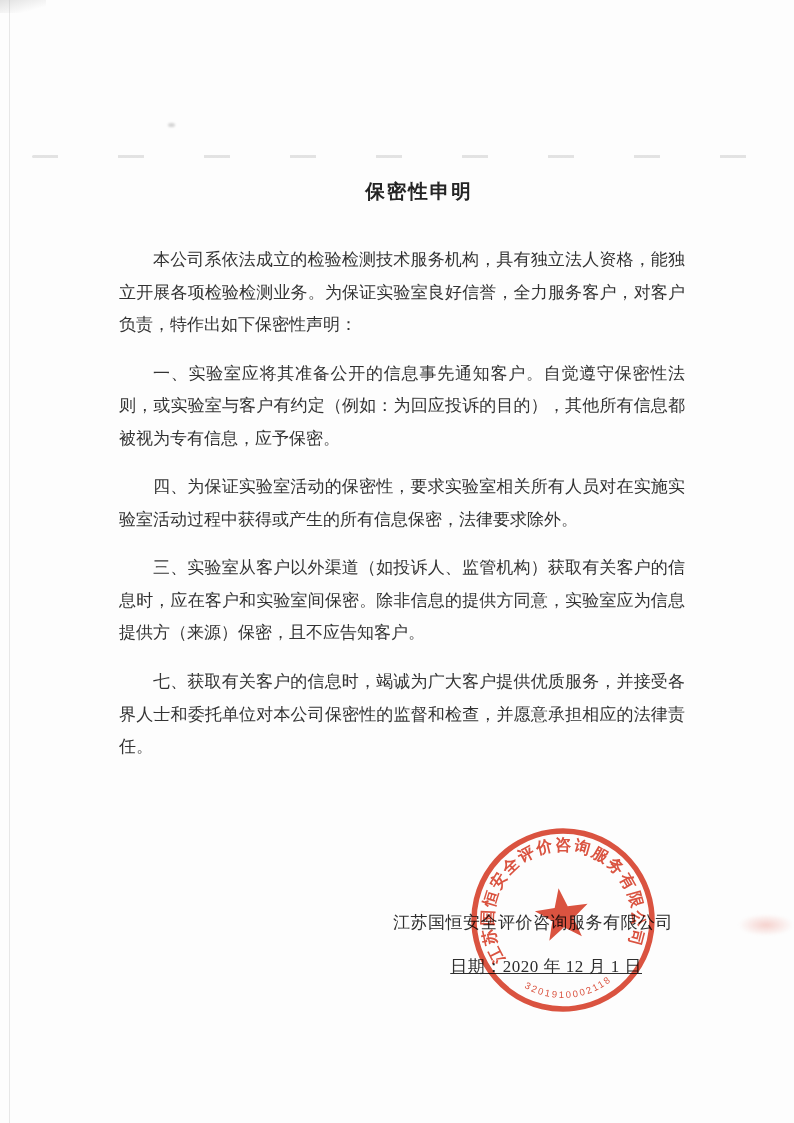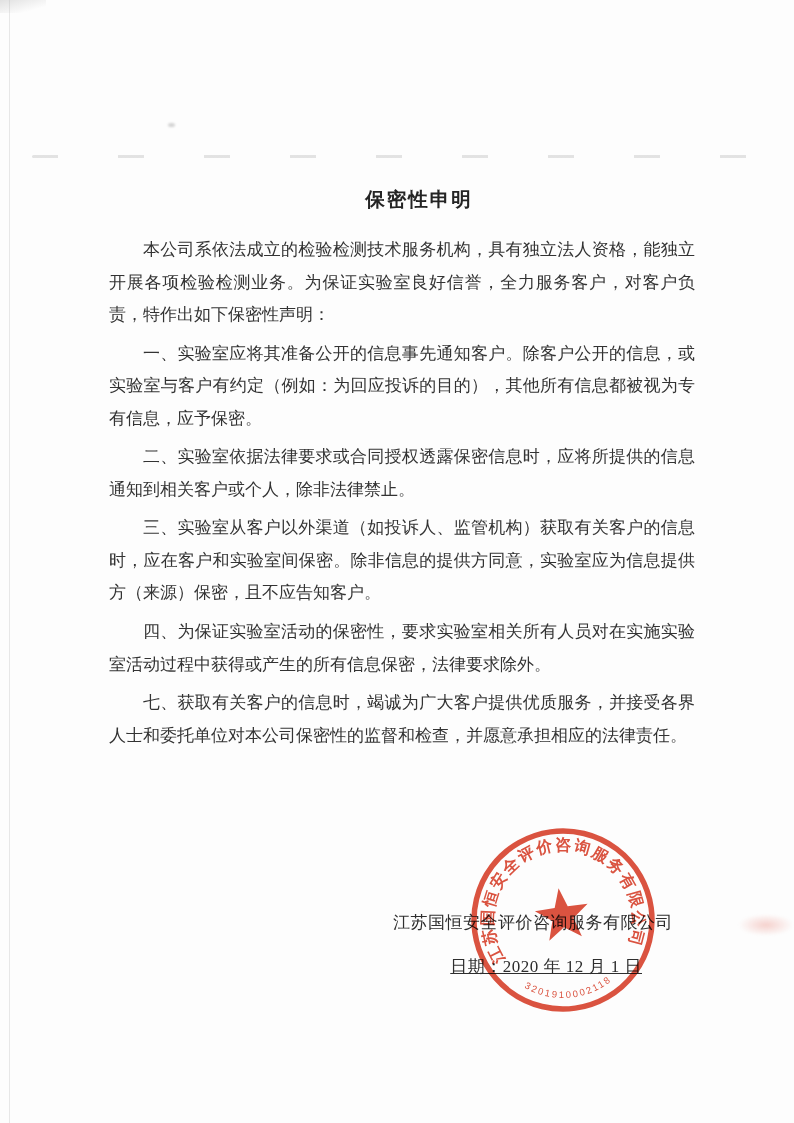--- a/index.html
+++ b/index.html
@@ -49,39 +49,39 @@
     position: absolute;
     left: 168px; top: 123px;
     width: 7px; height: 4px;
     background: rgba(170,170,170,.5);
     border-radius: 50%;
     filter: blur(1px);
   }
   
   .doc-title {
     position: absolute;
-    left: 103px; top: 186px;
+    left: 103px; top: 178px;
     width: 632px;
     text-align: center;
     font-size: 19.5px;
     font-weight: bold;
     letter-spacing: 2px;
     color: #242424;
   }
   .doc-body {
     position: absolute;
     left: 103px; top: 228px;
     width: 598px;
     font-size: 17px;
     line-height: 32.55px;
     text-align: justify;
     color: #333333;
   }
   .doc-body p {
-    margin: 6px;
+    margin: 16px;
     text-indent: 2em;
   }
   .sig-company {
     position: absolute;
     right: 121px; top: 911px;
     font-size: 17px;
     letter-spacing: 0.5px;
     color: #2e2e2e;
     white-space: nowrap;
   }
@@ -126,24 +126,23 @@
   <div class="artifact-left-line"></div>
   <div class="artifact-corner"></div>
   <div class="artifact-dashes"></div>
   <div class="artifact-speck"></div>
   <div class="artifact-smudge"></div>
 
   <div class="doc-title">保密性申明</div>
 
   <div class="doc-body">
     <p>本公司系依法成立的检验检测技术服务机构，具有独立法人资格，能独立开展各项检验检测业务。为保证实验室良好信誉，全力服务客户，对客户负责，特作出如下保密性声明：</p>
-    <p>一、实验室应将其准备公开的信息事先通知客户。除客户公开的信息，或实验室与客户有约定（例如：为回应投诉的目的），其他所有信息都被视为专有信息，应予保密。</p>
-    <p>二、实验室依据法律要求或合同授权透露保密信息时，应将所提供的信息通知到相关客户或个人，除非法律禁止。</p>
+    <p>一、实验室应将其准备公开的信息事先通知客户。自觉遵守保密性法则，或实验室与客户有约定（例如：为回应投诉的目的），其他所有信息都被视为专有信息，应予保密。</p>
+    <p>四、为保证实验室活动的保密性，要求实验室相关所有人员对在实施实验室活动过程中获得或产生的所有信息保密，法律要求除外。</p>
     <p>三、实验室从客户以外渠道（如投诉人、监管机构）获取有关客户的信息时，应在客户和实验室间保密。除非信息的提供方同意，实验室应为信息提供方（来源）保密，且不应告知客户。</p>
-    <p>四、为保证实验室活动的保密性，要求实验室相关所有人员对在实施实验室活动过程中获得或产生的所有信息保密，法律要求除外。</p>
     <p>七、获取有关客户的信息时，竭诚为广大客户提供优质服务，并接受各界人士和委托单位对本公司保密性的监督和检查，并愿意承担相应的法律责任。</p>
   </div>
 
   <div class="sig-company">江苏国恒安全评价咨询服务有限公司</div>
   <div class="sig-date">日期：2020 年 12 月 1 日</div>
 
   <svg class="seal" viewBox="0 0 200 200" aria-hidden="true">
     <g transform="rotate(-8 100 100)">
       <circle class="seal-ring" cx="100" cy="100" r="89"></circle>
 

